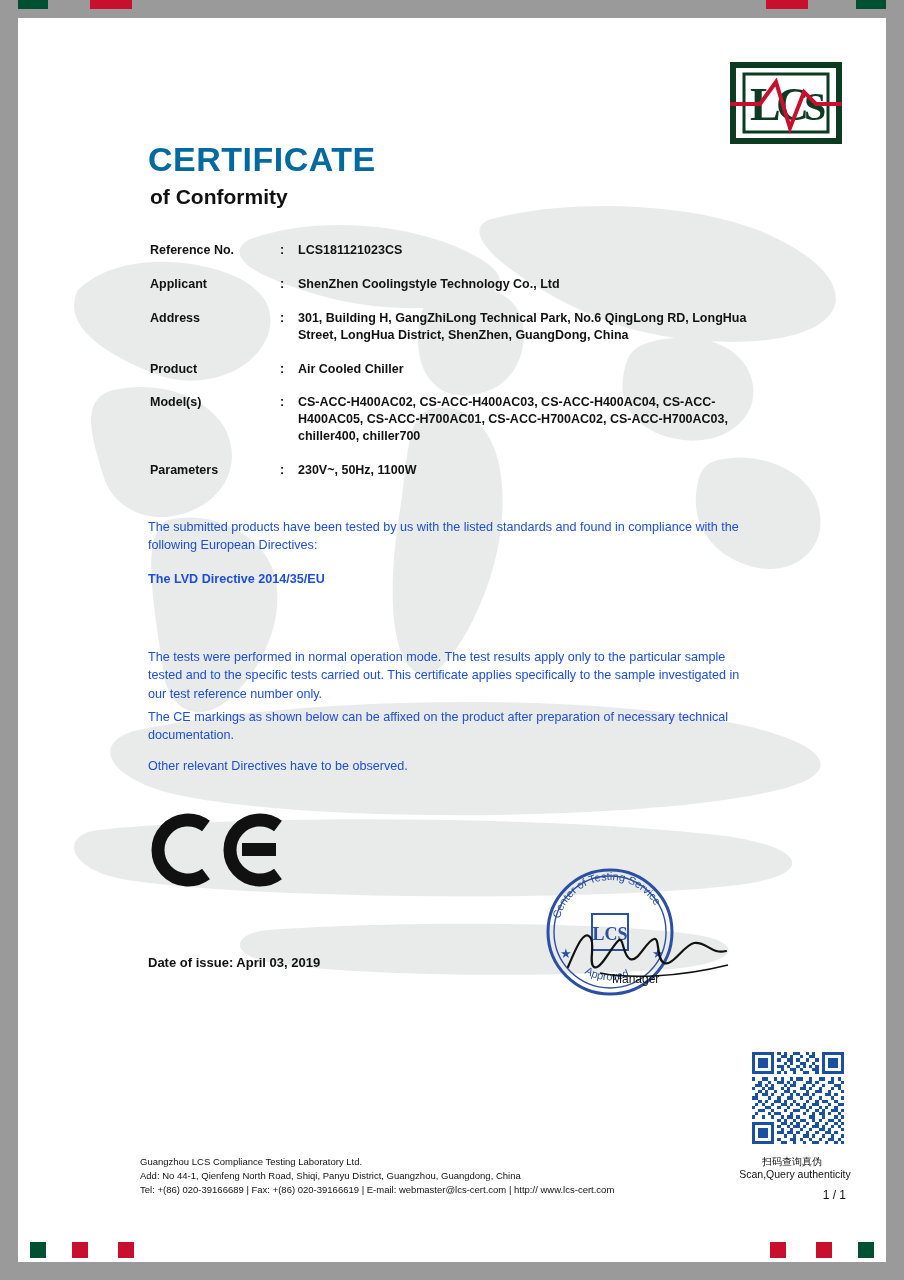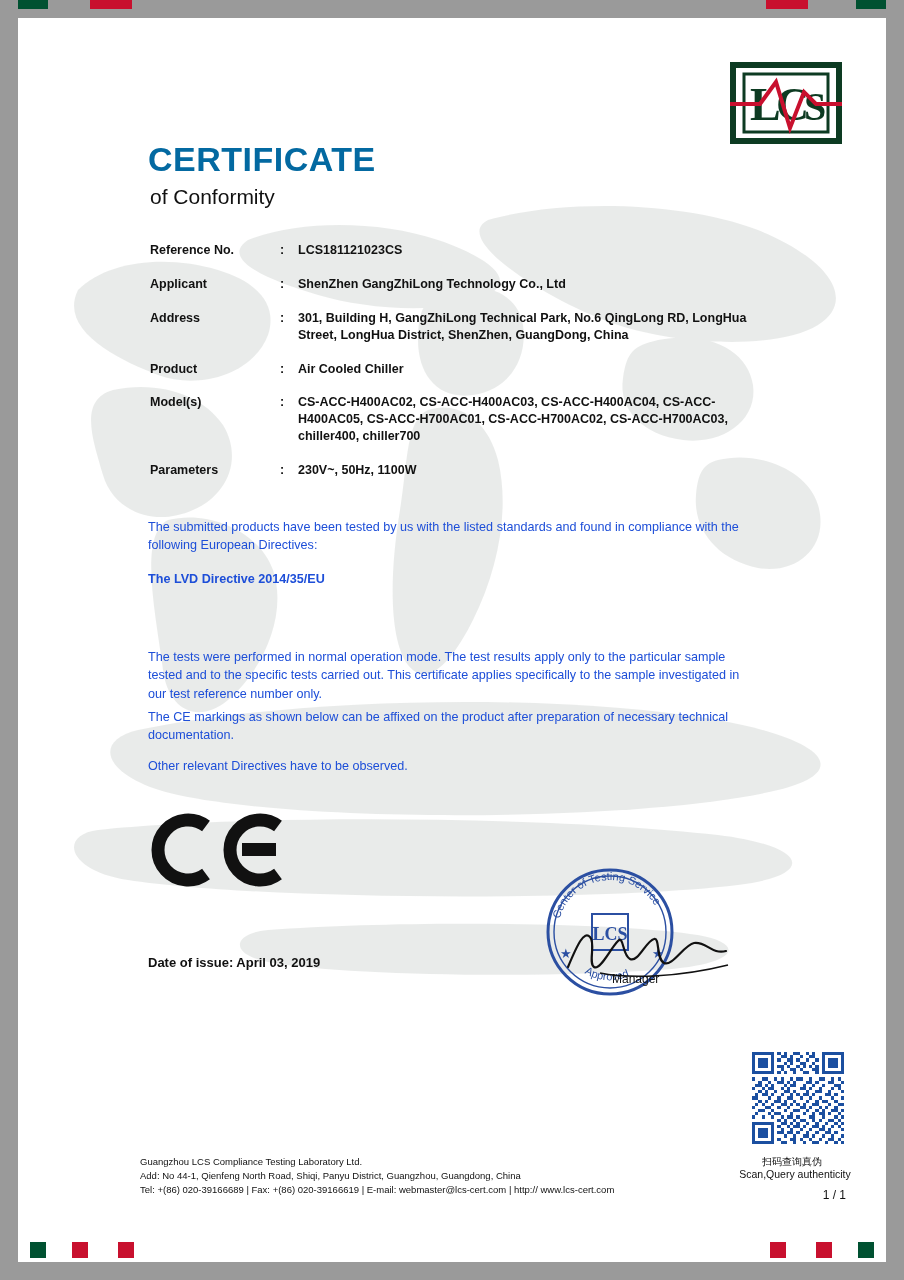--- a/index.html
+++ b/index.html
@@ -84,21 +84,21 @@
     font-size: 34px;
     font-weight: bold;
     letter-spacing: 0.5px;
     color: #0369a1;
   }
   .subtitle {
     position: absolute;
     left: 150px;
     top: 185px;
     font-size: 21px;
-    font-weight: normal;
+    font-weight: bold;
     color: #111;
   }
 
   .fields {
     position: absolute;
     left: 150px;
     top: 242px;
     width: 610px;
     font-size: 12.5px;
     color: #111;
@@ -274,21 +274,21 @@
 
     <div class="fields">
       <div class="field-row">
         <div class="field-label">Reference No.</div>
         <div class="field-colon">:</div>
         <div class="field-value">LCS181121023CS</div>
       </div>
       <div class="field-row">
         <div class="field-label">Applicant</div>
         <div class="field-colon">:</div>
-        <div class="field-value">ShenZhen GangZhiLong Technology Co., Ltd</div>
+        <div class="field-value">ShenZhen Coolingstyle Technology Co., Ltd</div>
       </div>
       <div class="field-row">
         <div class="field-label">Address</div>
         <div class="field-colon">:</div>
         <div class="field-value">301, Building H, GangZhiLong Technical Park, No.6 QingLong RD, LongHua Street, LongHua District, ShenZhen, GuangDong, China</div>
       </div>
       <div class="field-row">
         <div class="field-label">Product</div>
         <div class="field-colon">:</div>
         <div class="field-value">Air Cooled Chiller</div>

